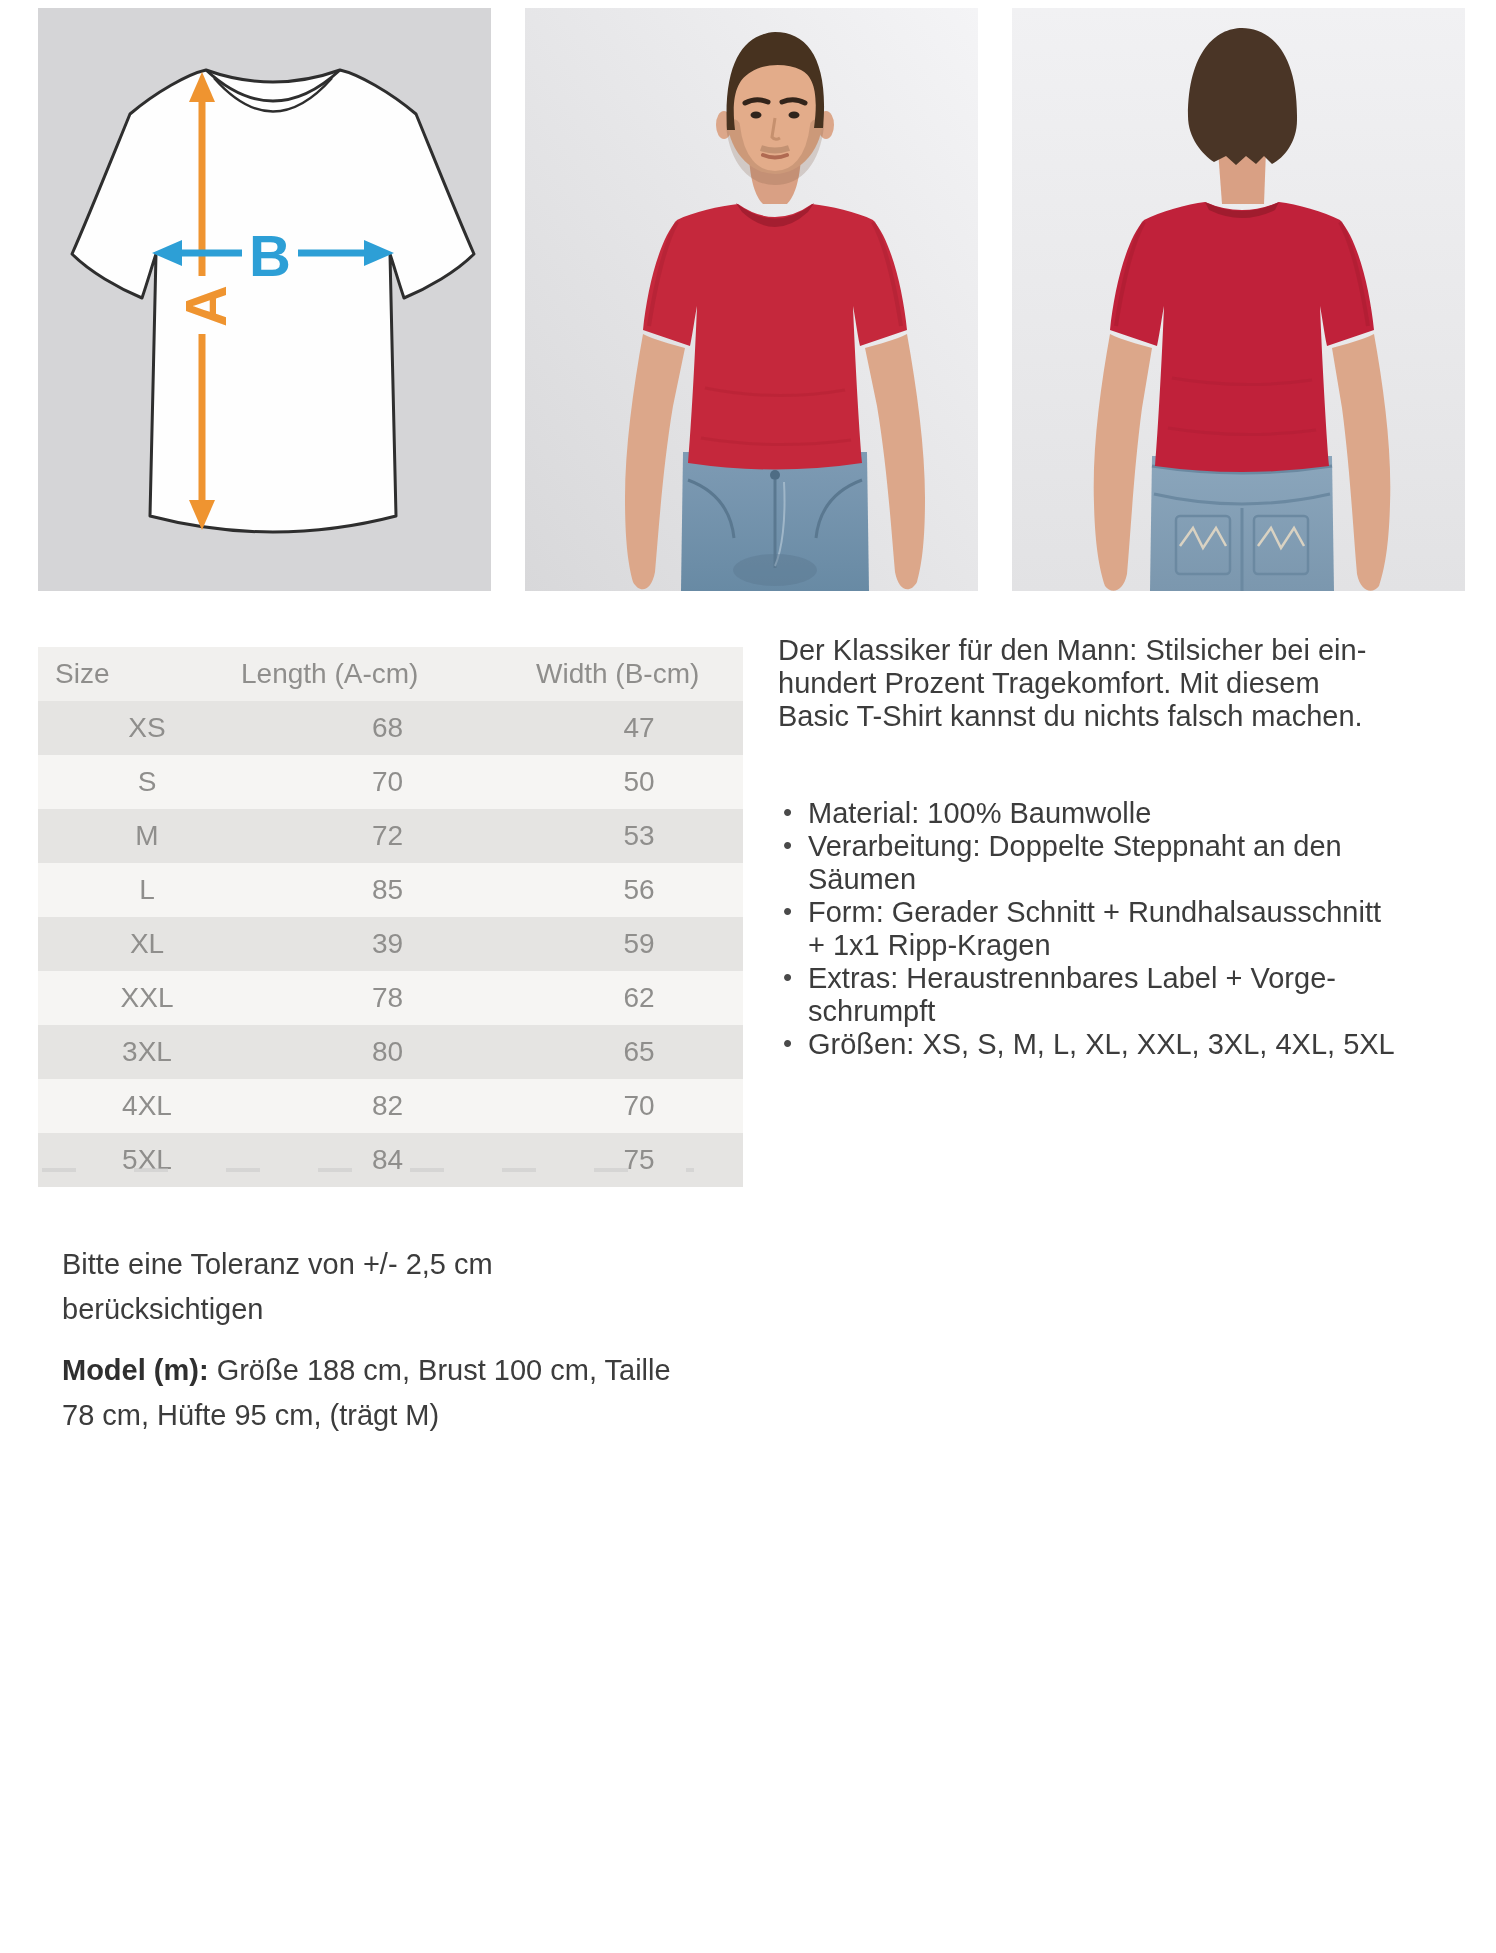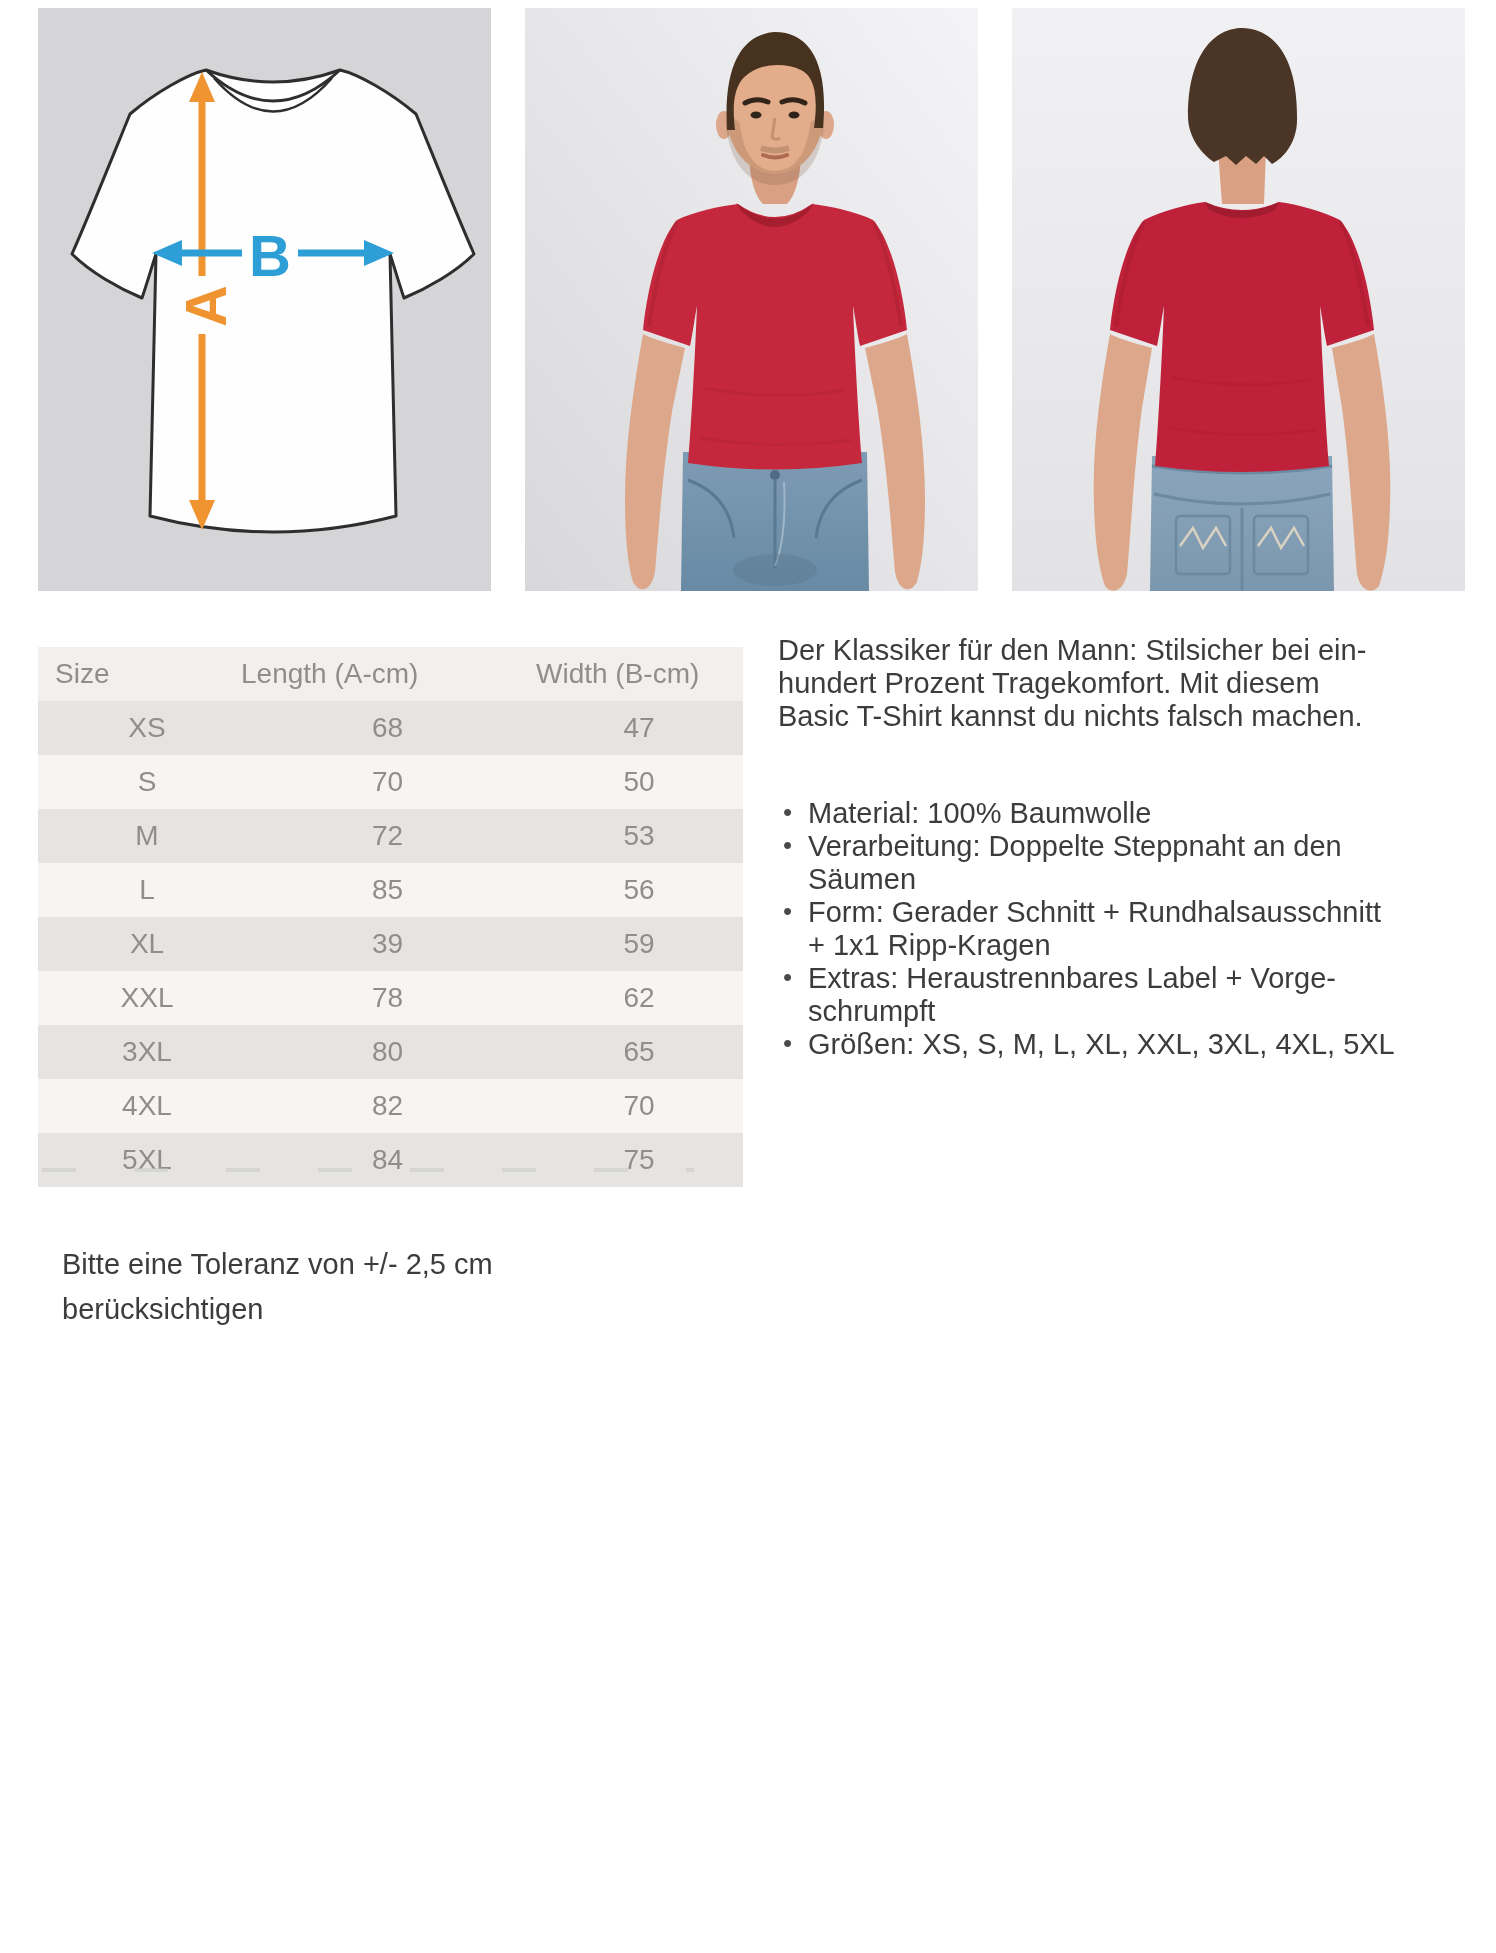--- a/index.html
+++ b/index.html
@@ -277,15 +277,17 @@
 
     <li>Extras: Heraustrennbares Label + Vorge-
 schrumpft</li>
 
     <li>Größen: XS, S, M, L, XL, XXL, 3XL, 4XL, 5XL</li>
   </ul>
   </div>
 
   <div class="notes">
     <p>Bitte eine Toleranz von +/- 2,5 cm berücksichtigen</p>
+    <p><strong>Model (m):</strong><span> Größe 188 cm, Brust 100 cm, Taille
+78 cm, Hüfte 95 cm, (trägt M)</span></p>
   </div>
 
 </div>
 
 </body></html>

